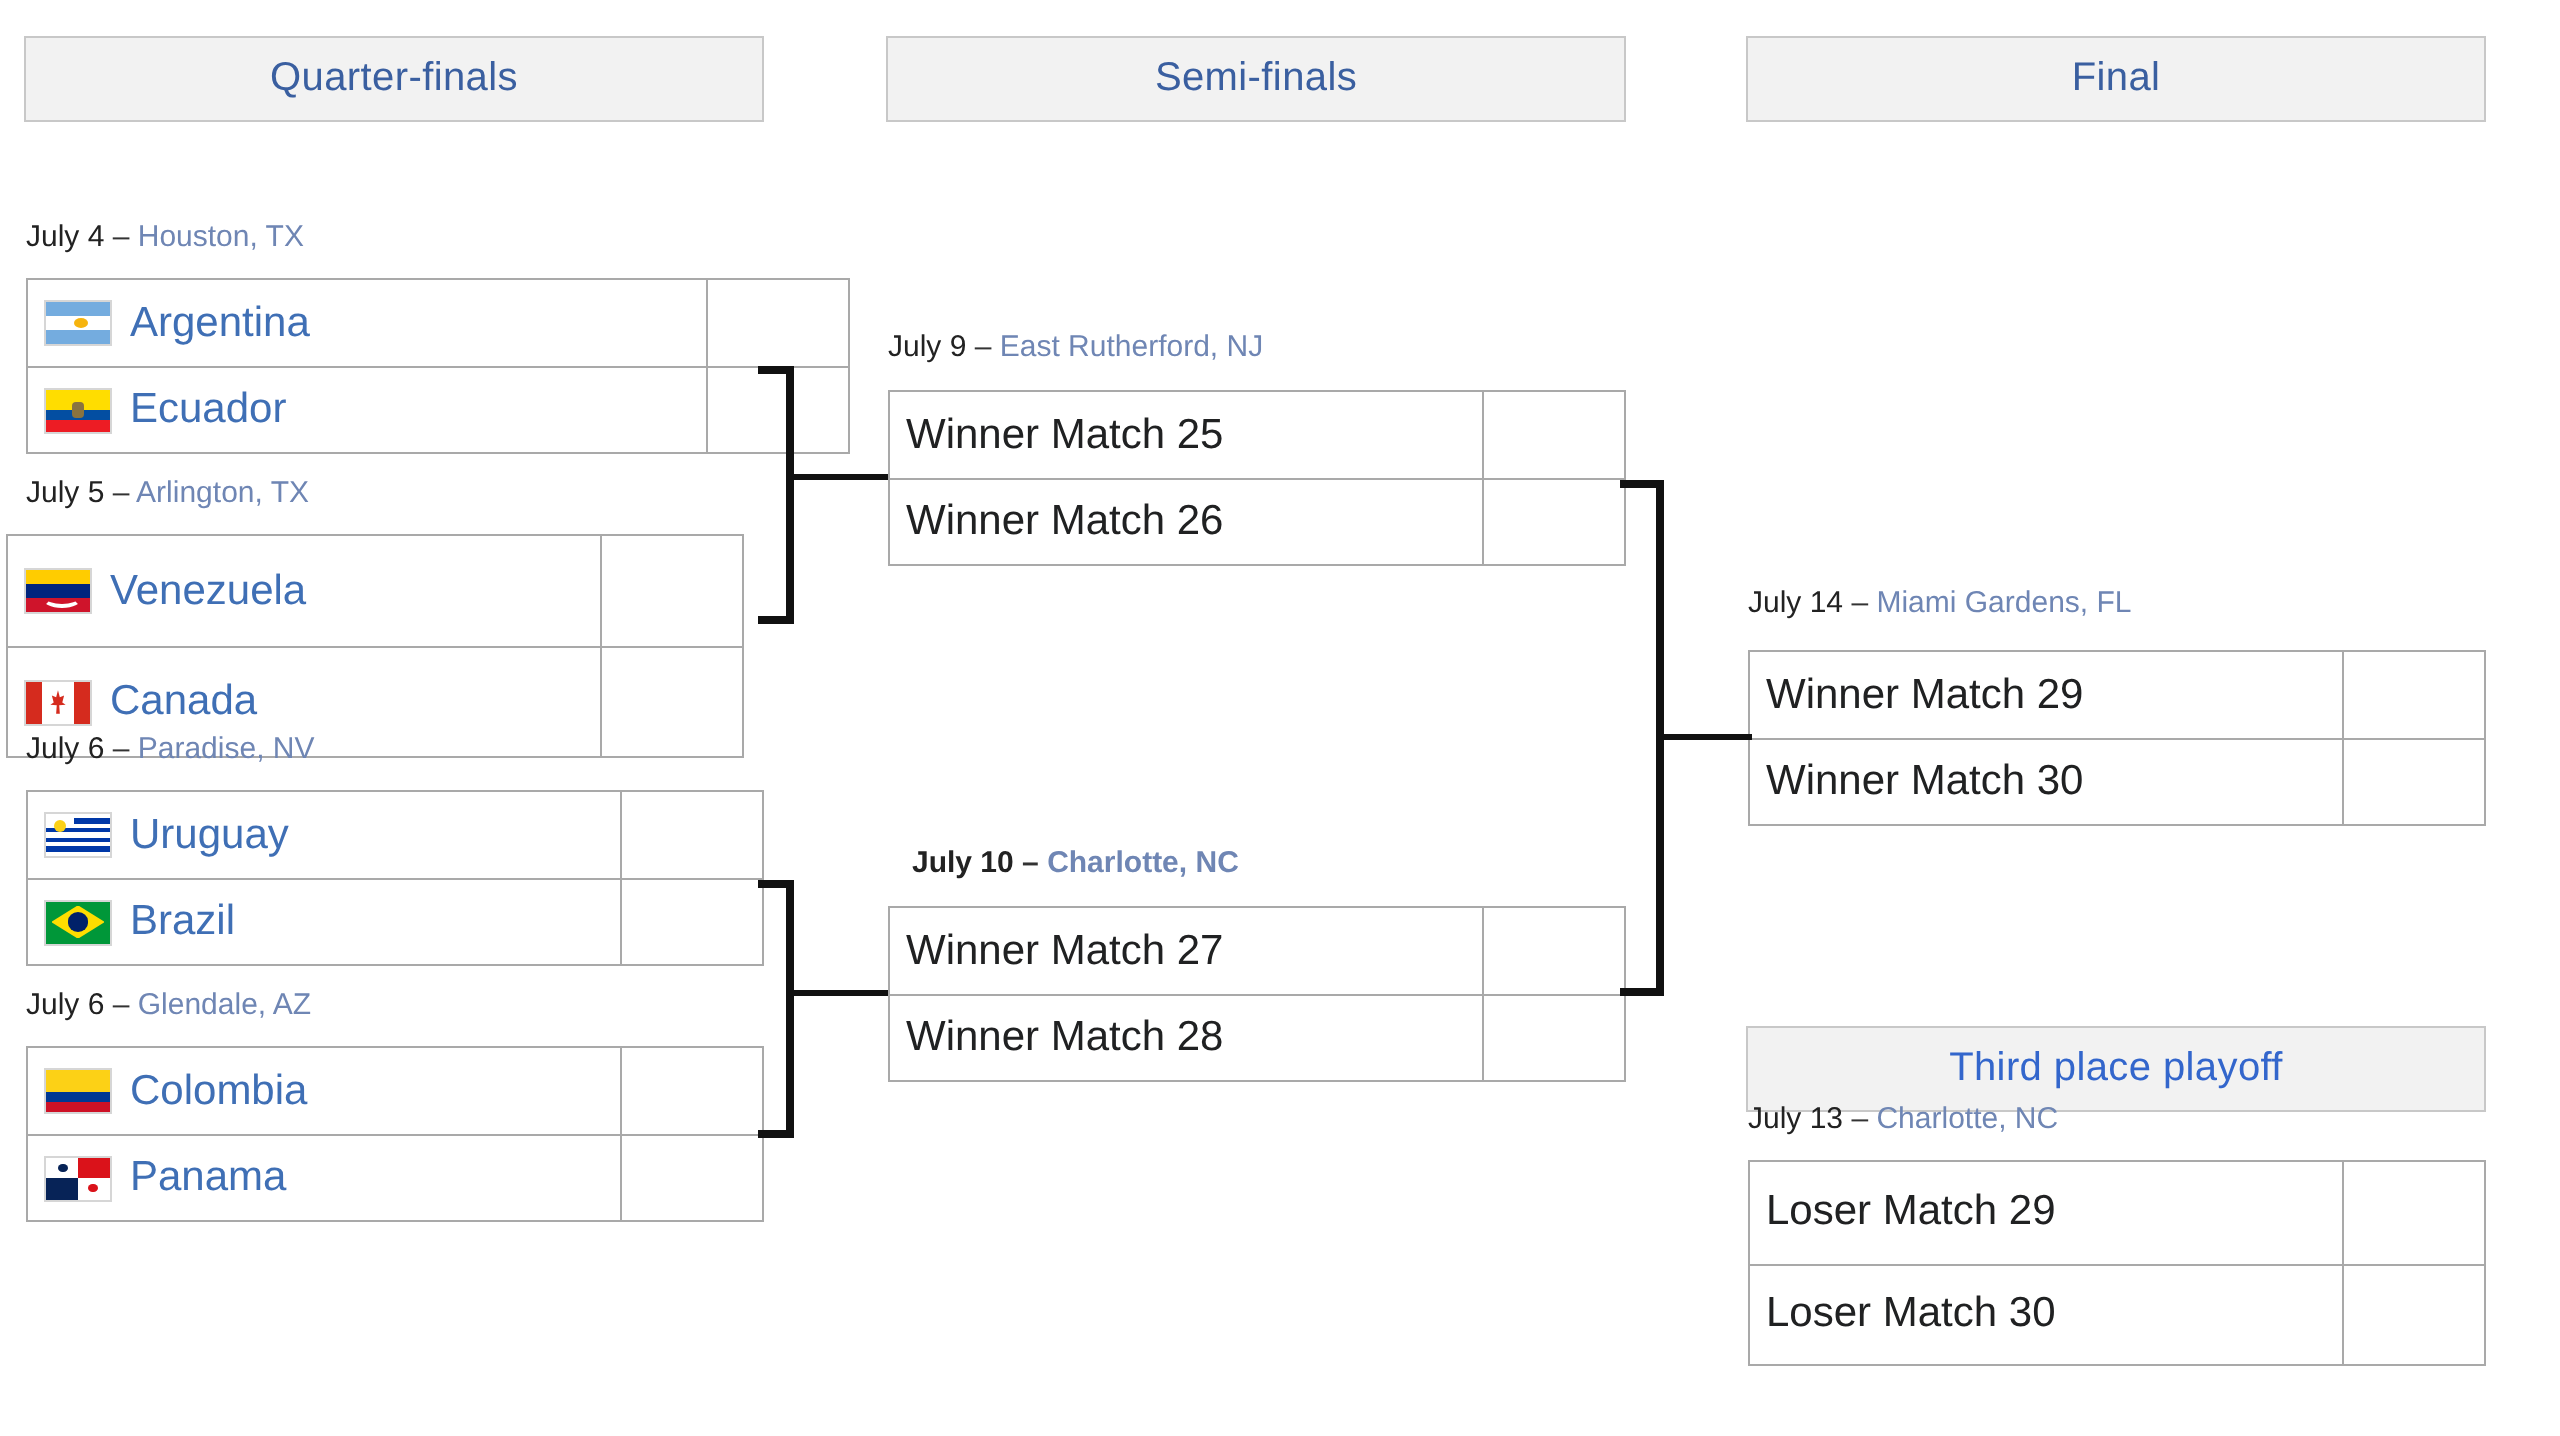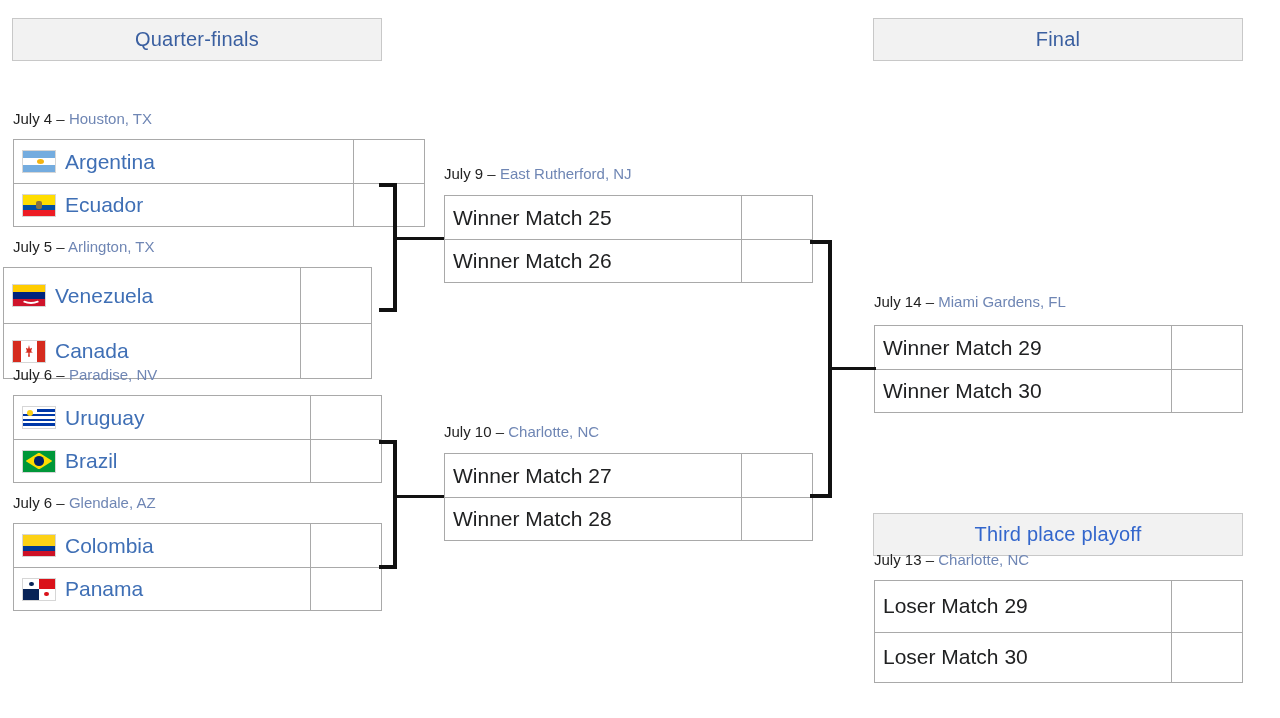--- a/index.html
+++ b/index.html
@@ -176,20 +176,23 @@
 </style>
 </head>
 <body>
 
 <div id="bracket">
 
   <div class="round-header" style="left:12px; top:18px; width:370px;">
     <span>Quarter-finals</span>
   </div>
 
+  <div class="round-header" style="left:443px; top:18px; width:370px;">
+    <span>Semi-finals</span>
+  </div>
 
   <div class="round-header" style="left:873px; top:18px; width:370px;">
     <span>Final</span>
   </div>
 
   <div class="round-header sub" style="left:873px; top:498px; width:370px;margin-top:15px;">
     <span>Third place playoff</span>
   </div>
 
   <div class="venue" style="left:13px; top:108px;">
@@ -335,21 +338,21 @@
       <div class="score" style="width:71px;"></div>
     </div>
     <div class="row">
       <div class="team">
         <span class="team-name plain">Winner Match 26</span>
       </div>
       <div class="score" style="width:71px;"></div>
     </div>
   </div>
 
-  <div class="venue" style="left:444px; top:421px;">
+  <div class="venue" style="left:456px; top:421px;font-weight:bold;">
     <span>July 10</span>
     <span class="dash">–</span>
     <span class="vlink">Charlotte, NC</span>
   </div>
   <div class="match" style="left:444px; top:453px; width:369px; height:88px;">
     <div class="row">
       <div class="team">
         <span class="team-name plain">Winner Match 27</span>
       </div>
       <div class="score" style="width:71px;"></div>

